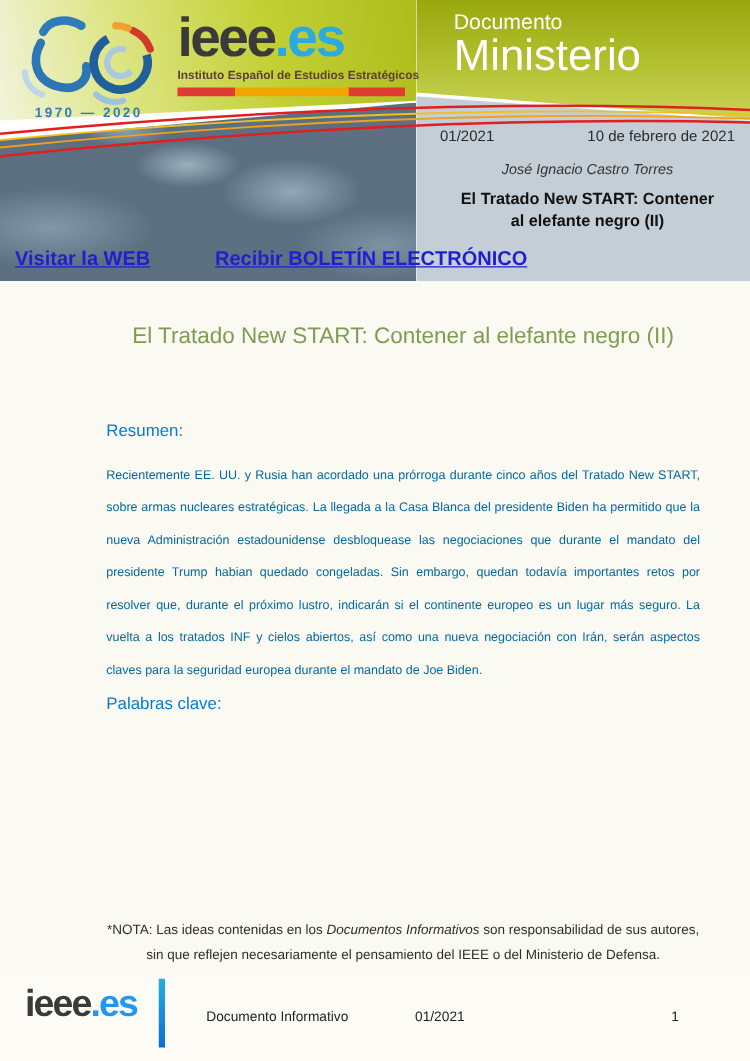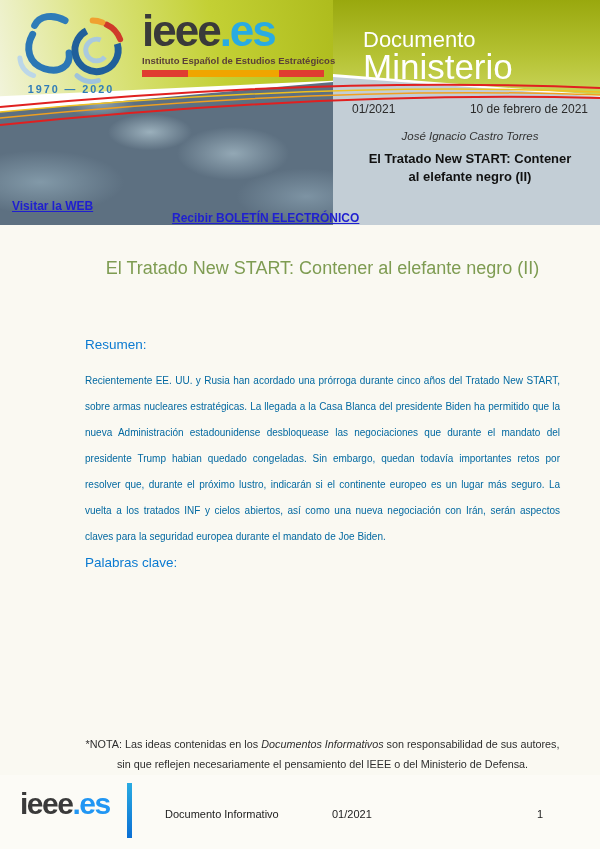--- a/index.html
+++ b/index.html
@@ -30,26 +30,26 @@
   .logo50{position:absolute;top:6px;left:12px;width:118px;height:92px;}
   .brand{position:absolute;top:10px;left:142px;width:192px;}
   .brand-name{font-weight:700;font-size:44px;line-height:42px;letter-spacing:-2px;color:#3a3a3a;}
   .brand-name .es{color:#29abe2;}
   .brand-tag{margin-top:3px;font-size:9.5px;font-weight:700;color:#5a4038;white-space:nowrap;}
   .brand-bar{display:flex;height:7px;margin-top:4px;width:182px;}
   .brand-bar .r{background:#e03c31;flex:0 0 25%;}
   .brand-bar .o{background:#f0a500;flex:1;}
 
   .doc-type{position:absolute;top:8px;left:363px;color:#fff;}
-  .doc-type .l1{font-size:22px;line-height:19px;margin-top:22px;}
+  .doc-type .l1{font-size:17px;line-height:19px;}
   .doc-type .l2{font-size:35px;line-height:36px;font-weight:400;letter-spacing:0;}
 
-  .hdr-link{position:absolute;font-size:12px;font-weight:700;color:#1f1fd0;text-decoration:underline;white-space:nowrap;cursor:pointer;}
+  .hdr-link{position:absolute;font-size:16px;font-weight:700;color:#1f1fd0;text-decoration:underline;white-space:nowrap;cursor:pointer;}
   .link-web{left:12px;top:199px;}
-  .link-news{left:172px;top:211px;}
+  .link-news{left:172px;top:199px;}
 
   .panel-info{position:absolute;left:352px;top:102px;width:236px;color:#1a1a1a;}
   .panel-row{display:flex;justify-content:space-between;font-size:12px;color:#2b2b2b;}
   .panel-author{margin-top:14px;text-align:center;font-style:italic;font-size:11.5px;color:#333;}
   .panel-title{margin-top:8px;text-align:center;font-weight:700;font-size:13px;line-height:18px;color:#111;}
 
   
   .main-title{position:absolute;top:258px;left:85px;width:475px;text-align:center;
     font-size:18px;color:#7e9c52;}
   .section{position:absolute;left:85px;width:475px;}

